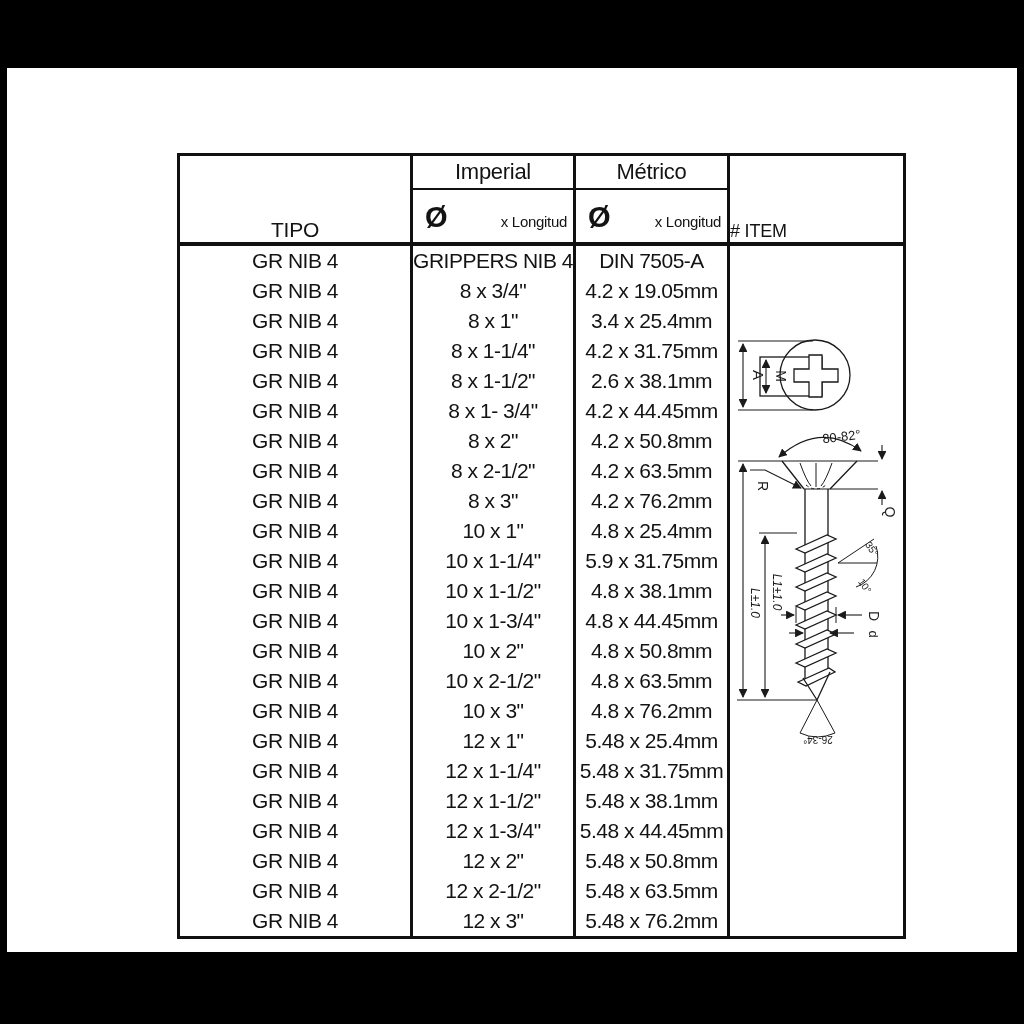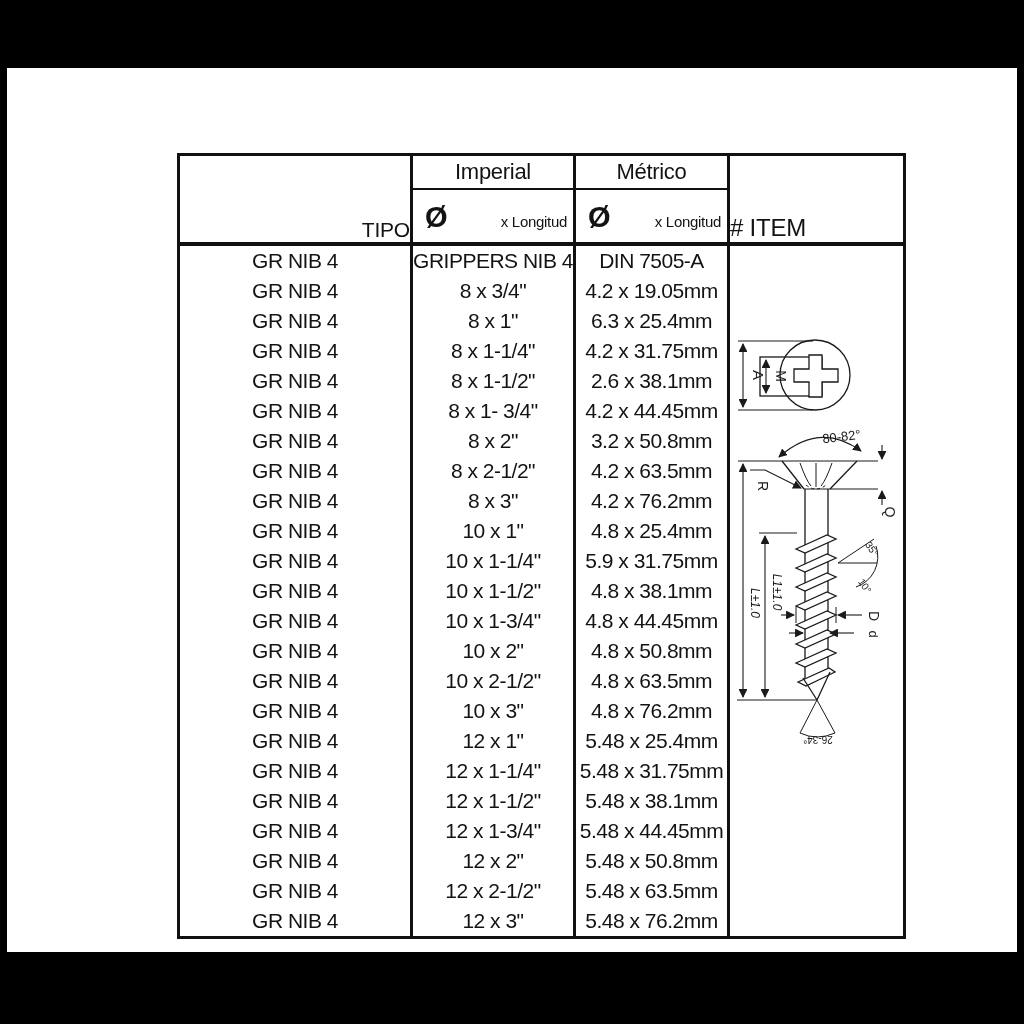--- a/index.html
+++ b/index.html
@@ -14,22 +14,22 @@
     border-collapse:collapse;table-layout:fixed;background:#fff;
   }
   table.sizes th,table.sizes td{padding:0;font-weight:400;overflow:hidden;white-space:nowrap;}
   .b-out{border:3px solid #111;}
   td.cell,th{border-left:3px solid #111;border-right:3px solid #111;}
   th.colhead{height:32px;font-size:22px;border-bottom:2px solid #111;letter-spacing:-0.3px;}
   th.subhead{height:52px;border-bottom:4px solid #111;}
   .subwrap{display:flex;align-items:baseline;justify-content:space-between;padding:6px 6px 4px 12px;}
   .diam{font-size:29px;font-weight:700;letter-spacing:-1px;}
   .bylen{font-size:15px;letter-spacing:-0.3px;}
-  th.tipohead{vertical-align:bottom;text-align:right;font-size:21px;padding-bottom:6px;border-bottom:4px solid #111;letter-spacing:-0.2px;}
-  th.itemhead{vertical-align:bottom;text-align:left;font-size:24px;padding:0 0 6px 16px;border-bottom:4px solid #111;letter-spacing:-0.2px;}
+  th.tipohead{vertical-align:bottom;text-align:center;font-size:21px;padding-bottom:6px;border-bottom:4px solid #111;letter-spacing:-0.2px;}
+  th.itemhead{vertical-align:bottom;text-align:left;font-size:18px;padding:0 0 6px 16px;border-bottom:4px solid #111;letter-spacing:-0.2px;}
   td.cell{height:30px;font-size:21px;text-align:center;vertical-align:middle;letter-spacing:-0.5px;line-height:30px;}
   td.itemcell{border-left:3px solid #111;}
   svg.screw{position:absolute;left:729px;top:331px;pointer-events:none;}
   svg.screw path,svg.screw line,svg.screw circle,svg.screw rect,svg.screw polyline{fill:none;stroke:#1a1a1a;stroke-width:1.3;}
   svg.screw .thin{stroke-width:1;}
   svg.screw .dim{stroke-width:1.1;}
   svg.screw text{fill:#1a1a1a;stroke:none;font-family:"Liberation Sans","DejaVu Sans",sans-serif;}
   svg.screw .flight{fill:#fff;}
   .dash{stroke-dasharray:3 3;}
 </style>
@@ -81,21 +81,21 @@
       </tr>
       <tr>
         <td class="cell">GR NIB 4</td>
         <td class="cell">8 x 3/4"</td>
         <td class="cell">4.2 x 19.05mm</td>
         <td class="cell itemcell"></td>
       </tr>
       <tr>
         <td class="cell">GR NIB 4</td>
         <td class="cell">8 x 1"</td>
-        <td class="cell">6.3 x 25.4mm</td>
+        <td class="cell">3.4 x 25.4mm</td>
         <td class="cell itemcell"></td>
       </tr>
       <tr>
         <td class="cell">GR NIB 4</td>
         <td class="cell">8 x 1-1/4"</td>
         <td class="cell">4.2 x 31.75mm</td>
         <td class="cell itemcell"></td>
       </tr>
       <tr>
         <td class="cell">GR NIB 4</td>
@@ -105,21 +105,21 @@
       </tr>
       <tr>
         <td class="cell">GR NIB 4</td>
         <td class="cell">8 x 1- 3/4"</td>
         <td class="cell">4.2 x 44.45mm</td>
         <td class="cell itemcell"></td>
       </tr>
       <tr>
         <td class="cell">GR NIB 4</td>
         <td class="cell">8 x 2"</td>
-        <td class="cell">3.2 x 50.8mm</td>
+        <td class="cell">4.2 x 50.8mm</td>
         <td class="cell itemcell"></td>
       </tr>
       <tr>
         <td class="cell">GR NIB 4</td>
         <td class="cell">8 x 2-1/2"</td>
         <td class="cell">4.2 x 63.5mm</td>
         <td class="cell itemcell"></td>
       </tr>
       <tr>
         <td class="cell">GR NIB 4</td>

